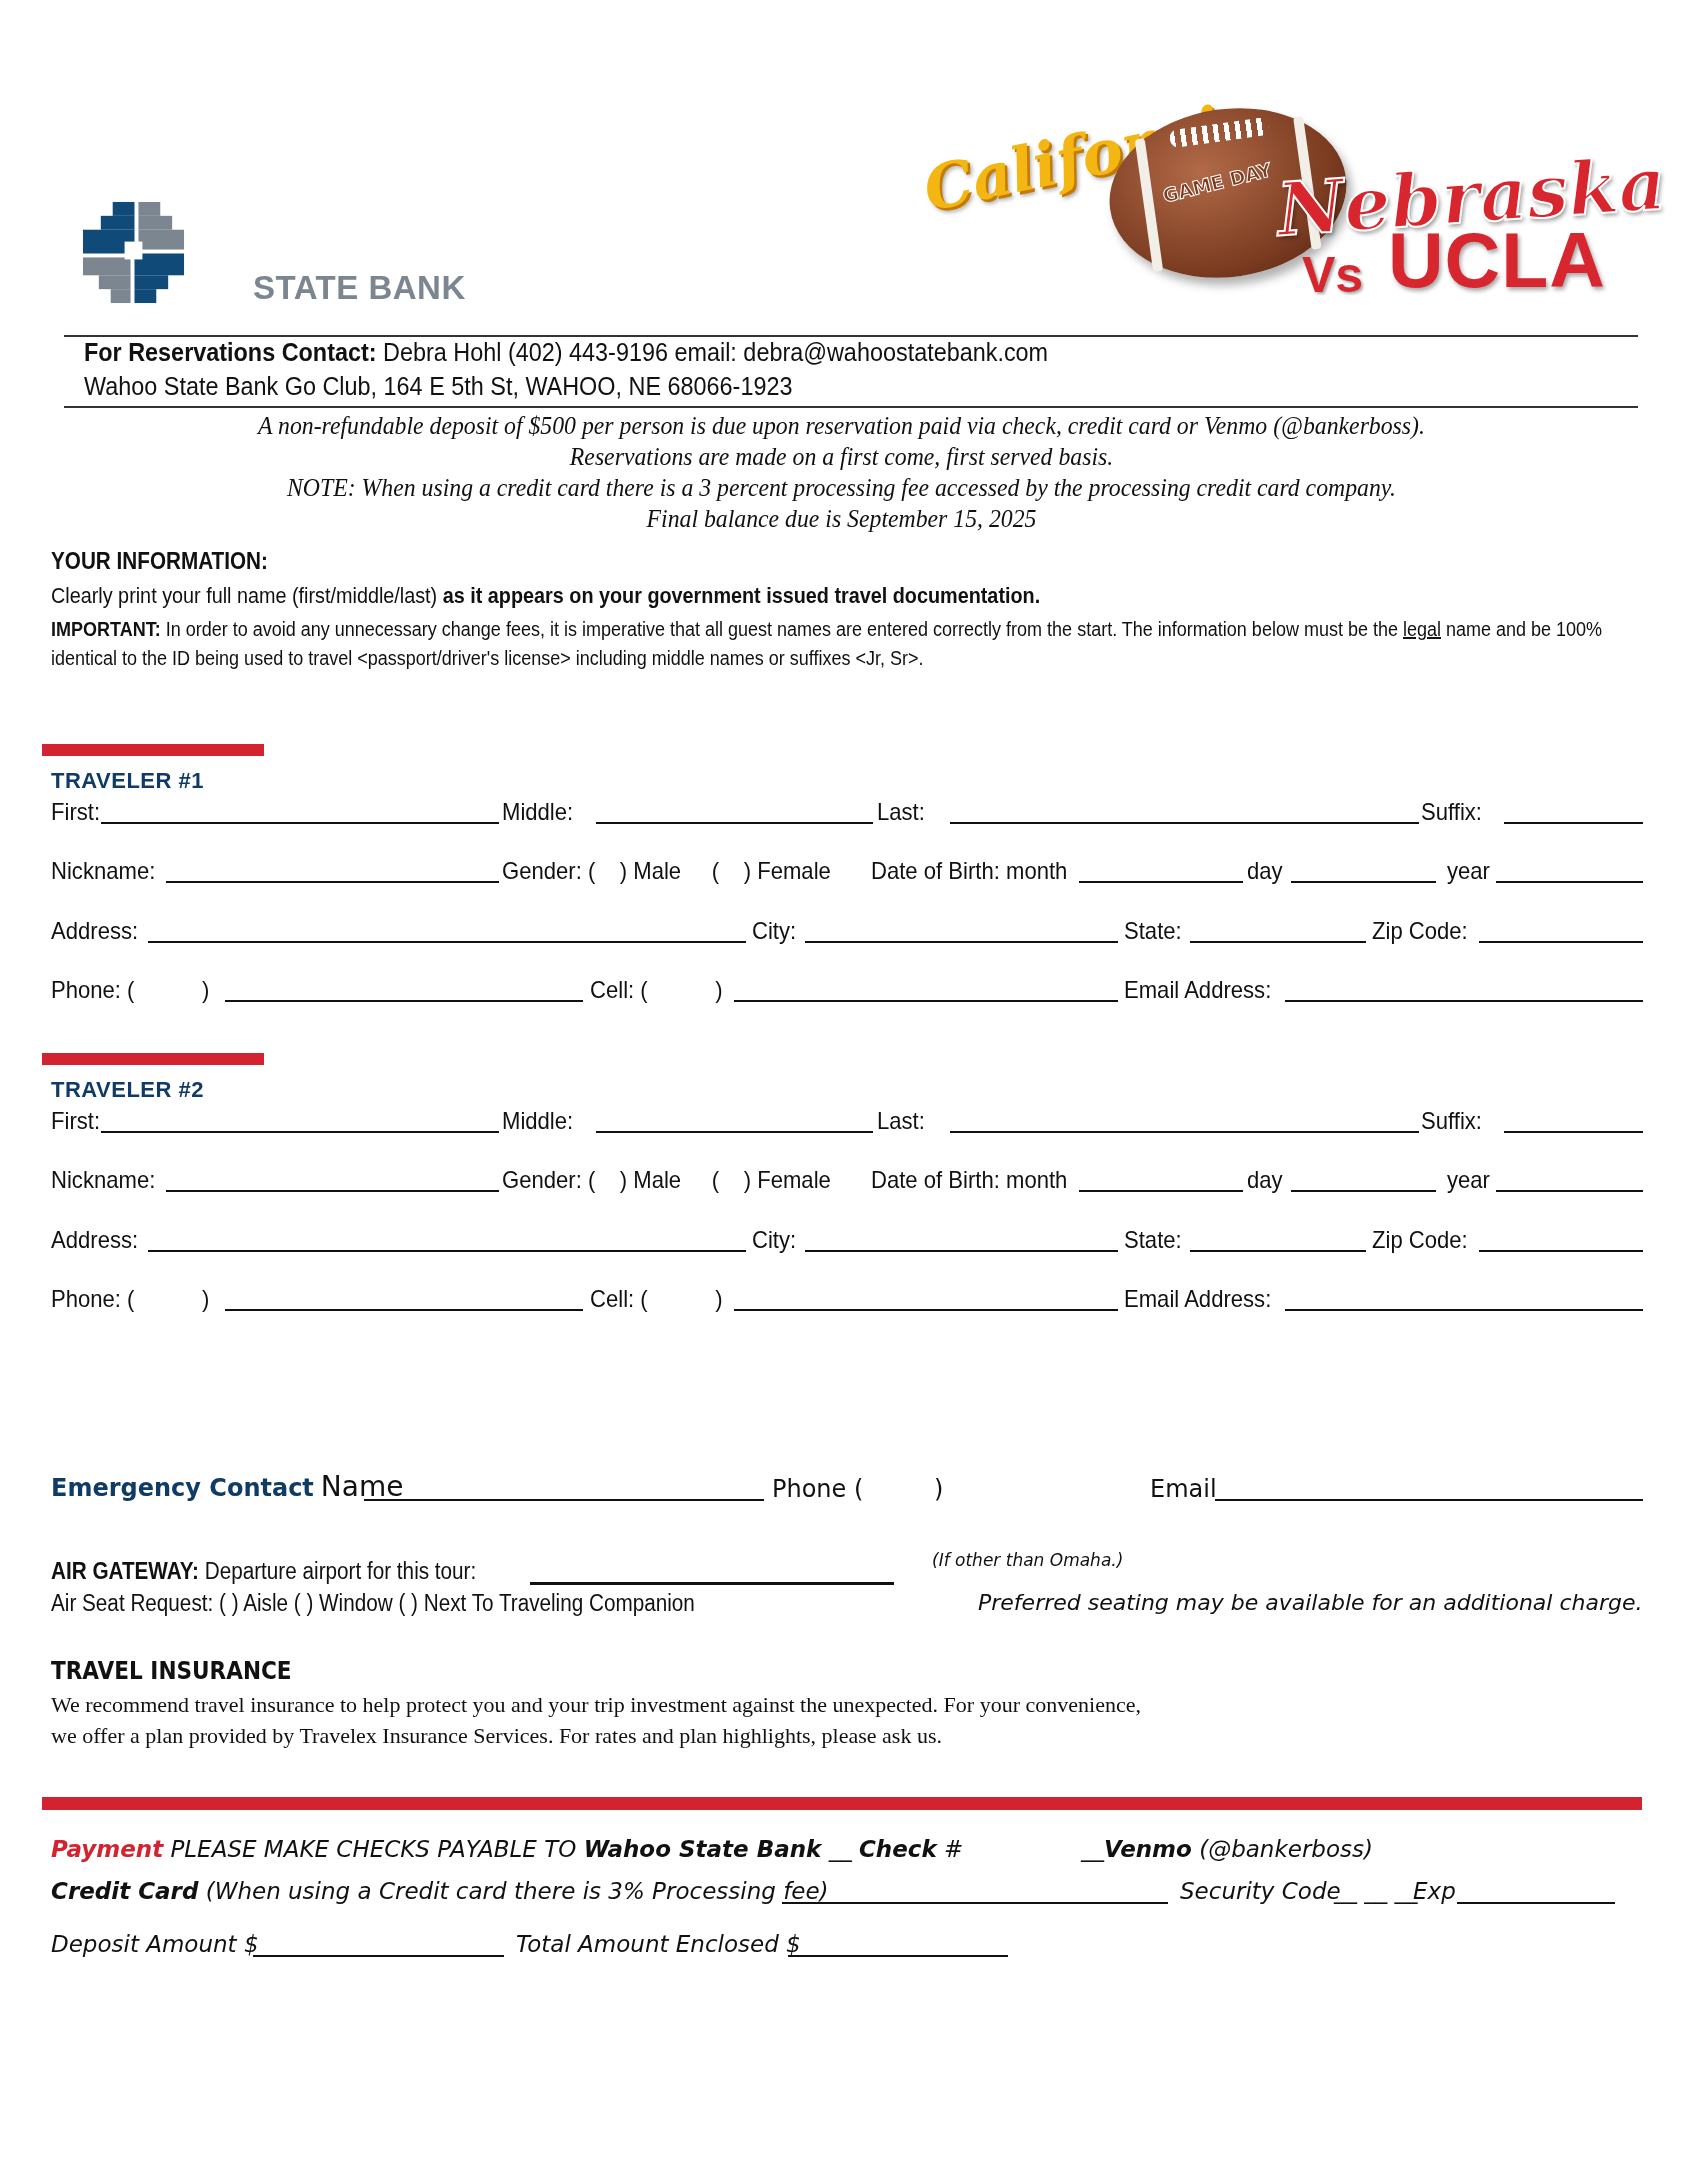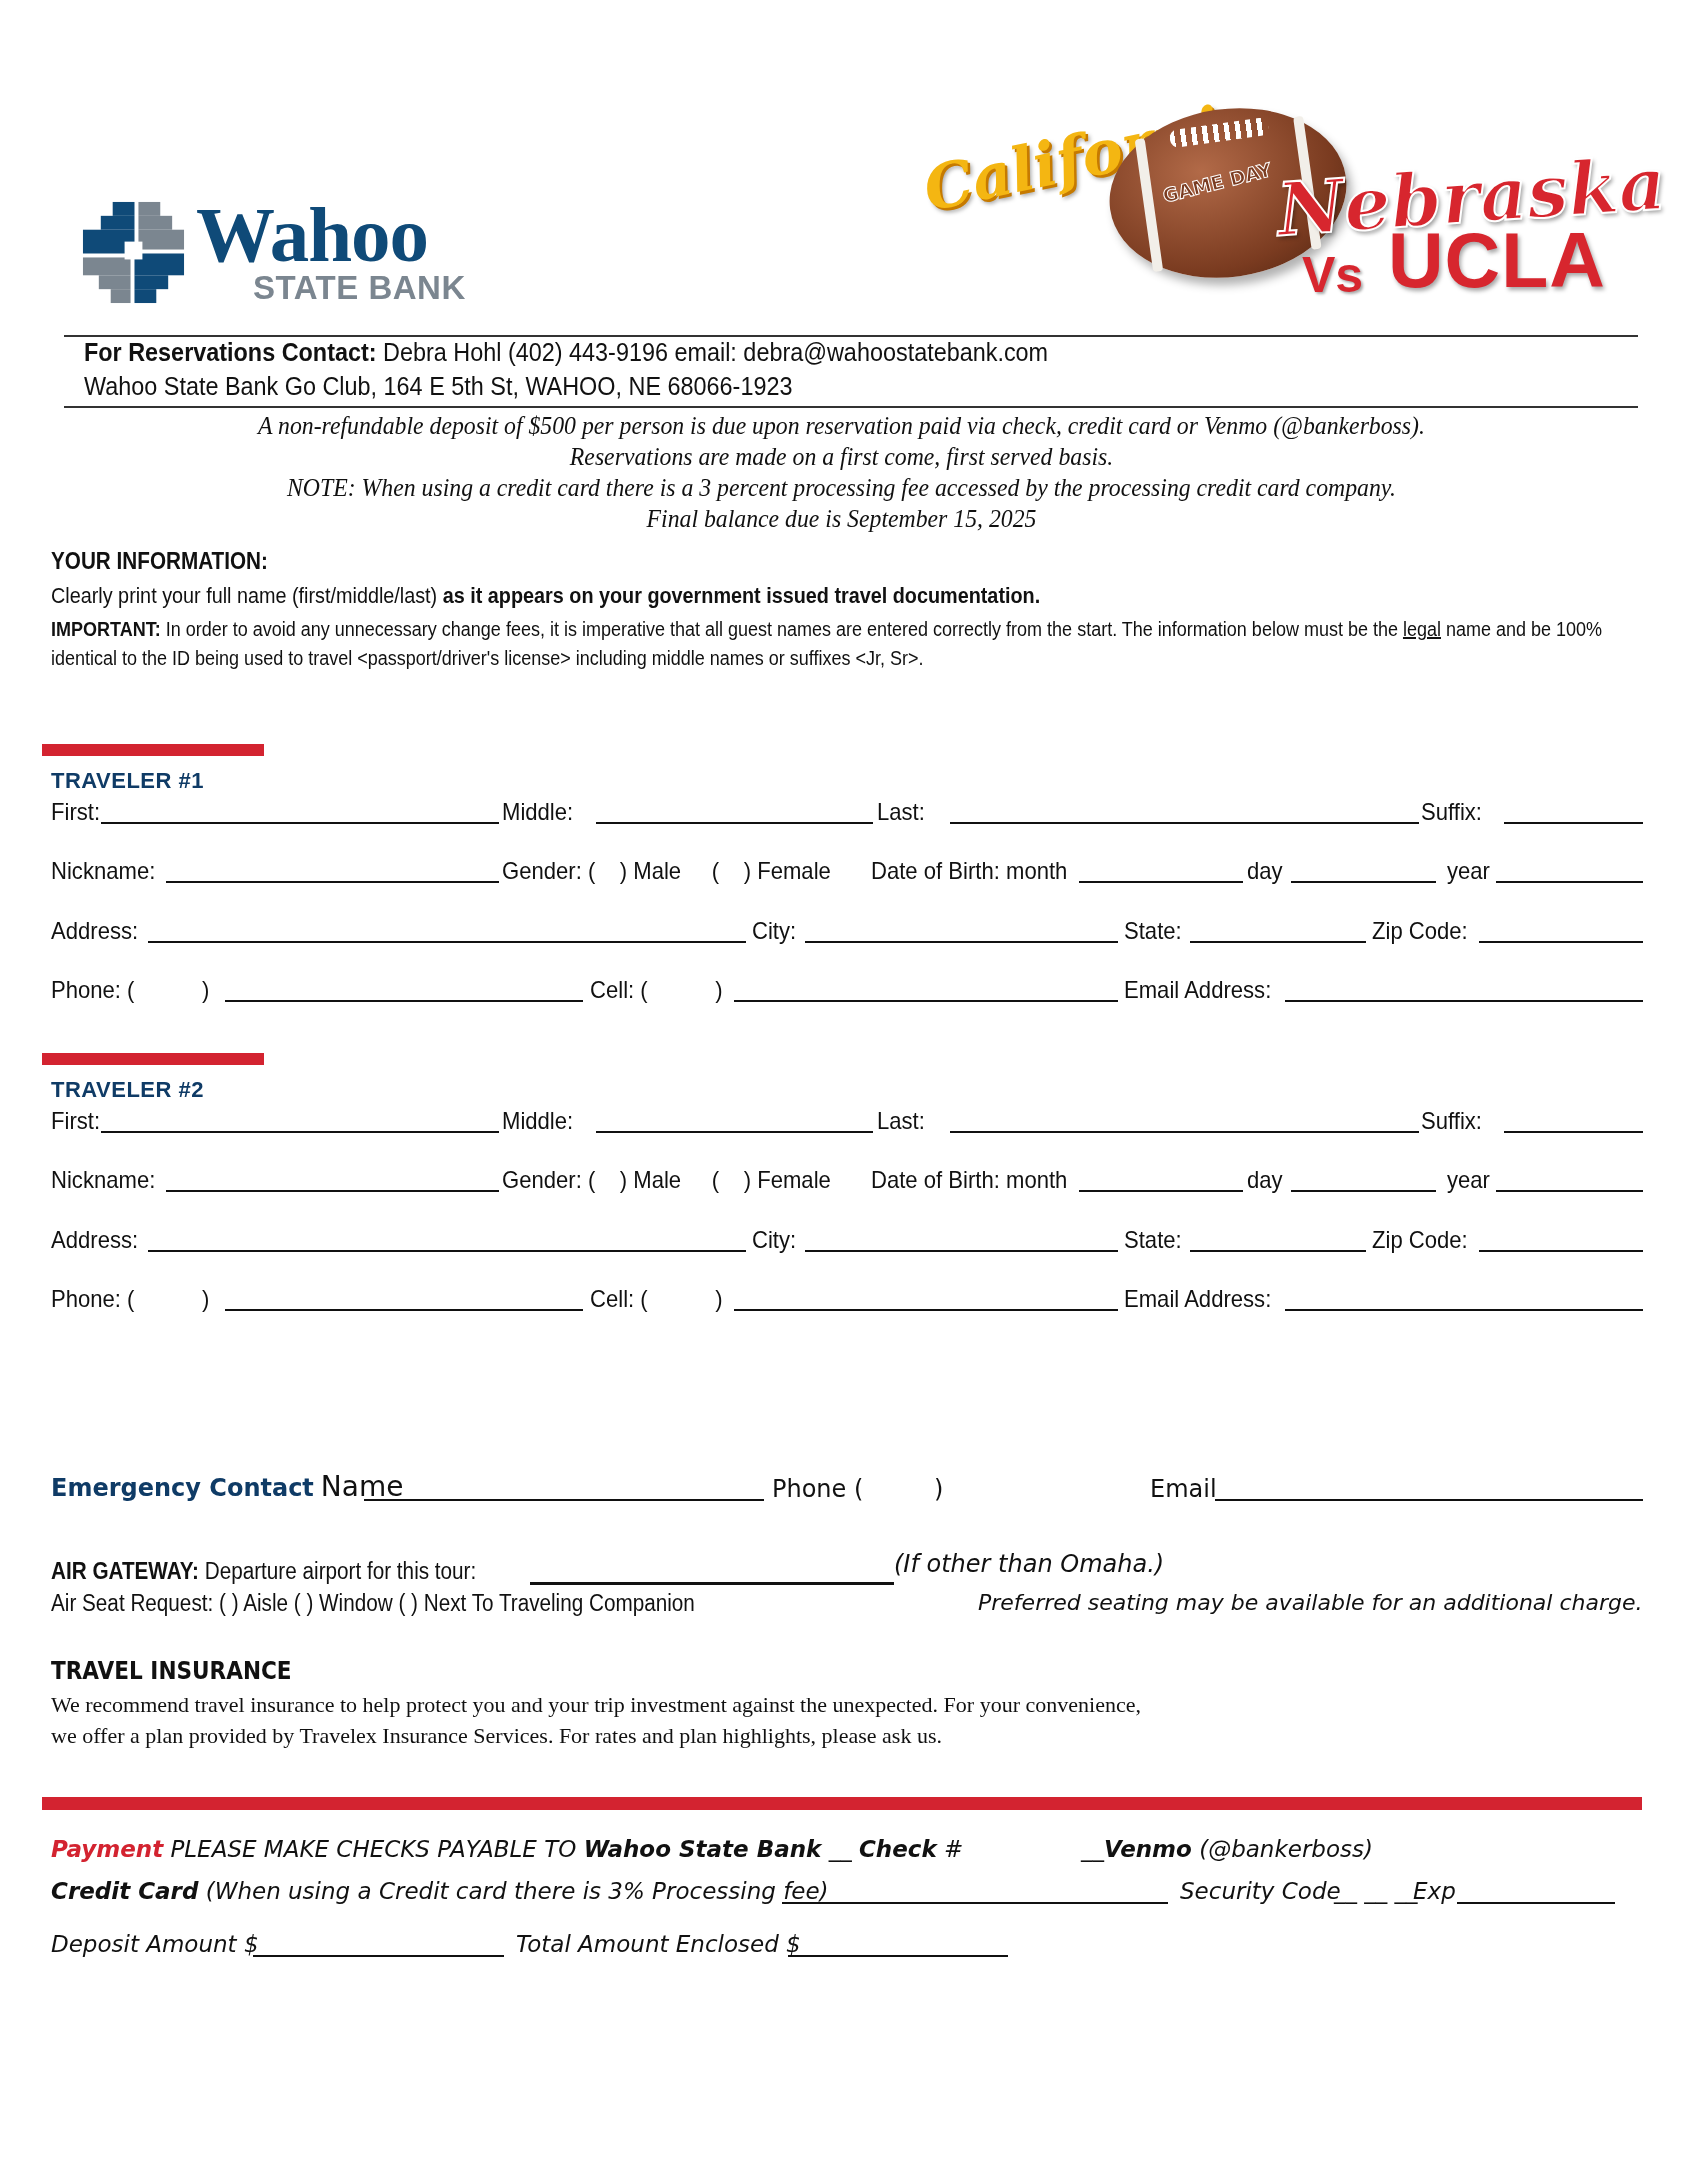--- a/index.html
+++ b/index.html
@@ -89,21 +89,20 @@
     <g fill="#7b8690">
       <rect x="60" y="4" width="22" height="14"></rect>
         <rect x="60" y="18" width="34" height="14"></rect>
       <rect x="60" y="32" width="46" height="20"></rect>
       <rect x="4" y="60" width="48" height="18"></rect>
         <rect x="20" y="78" width="32" height="14"></rect>
         <rect x="32" y="92" width="20" height="14"></rect>
     </g>
     <rect x="46" y="44" width="18" height="18" fill="#fff"></rect>
   </svg>
-  <div class="word">Wahoo</div>
   <div class="sub">STATE BANK</div>
 </div>
 
 <div id="banner" class="abs">
   <div class="cal">California</div>
   <div class="ball">
     <div class="stripe" style="left:34px"></div>
     <div class="stripe" style="left:194px"></div>
     <div class="laces"></div>
     <div class="gd">GAME DAY</div>
@@ -230,21 +229,21 @@
   <span style="left:721px;font-family:'DejaVu Sans',sans-serif;font-size:24px">Phone (</span>
   <span style="left:883px;font-family:'DejaVu Sans',sans-serif;font-size:24px">)</span>
   <div style="left:812px;width:59px;height:30px"></div>
   <span style="left:1099px;font-family:'DejaVu Sans',sans-serif;font-size:24px">Email</span>
   <div class="line" style="left:1164px;width:428px"></div>
 </div>
 
 <div id="air">
   <span style="left:0;top:8px;transform:scaleX(0.9);transform-origin:left"><b>AIR GATEWAY:</b><span> Departure airport for this tour:</span></span>
   <div class="line" style="left:479px;top:32px;width:364px;border-bottom-width:3px"></div>
-  <span class="ital-sans" style="left:843px;top:0;font-size:24px">(If other than Omaha.)</span>
+  <span class="ital-sans" style="left:881px;top:0;font-size:17px">(If other than Omaha.)</span>
   <span style="left:0;top:40px;transform:scaleX(0.9);transform-origin:left">Air Seat Request: (   ) Aisle    (   ) Window    (   ) Next To Traveling Companion</span>
   <span class="ital-sans" style="left:927px;top:40px;font-size:22px">Preferred seating may be available for an additional charge.</span>
 </div>
 
 <div id="ins">
   <div class="h">TRAVEL INSURANCE</div>
   <div class="p">We recommend travel insurance to help protect you and your trip investment against the unexpected. For your convenience,</div>
   <div class="p" style="margin-top:0">we offer a plan provided by Travelex Insurance Services. For rates and plan highlights, please ask us.</div>
 </div>
 

